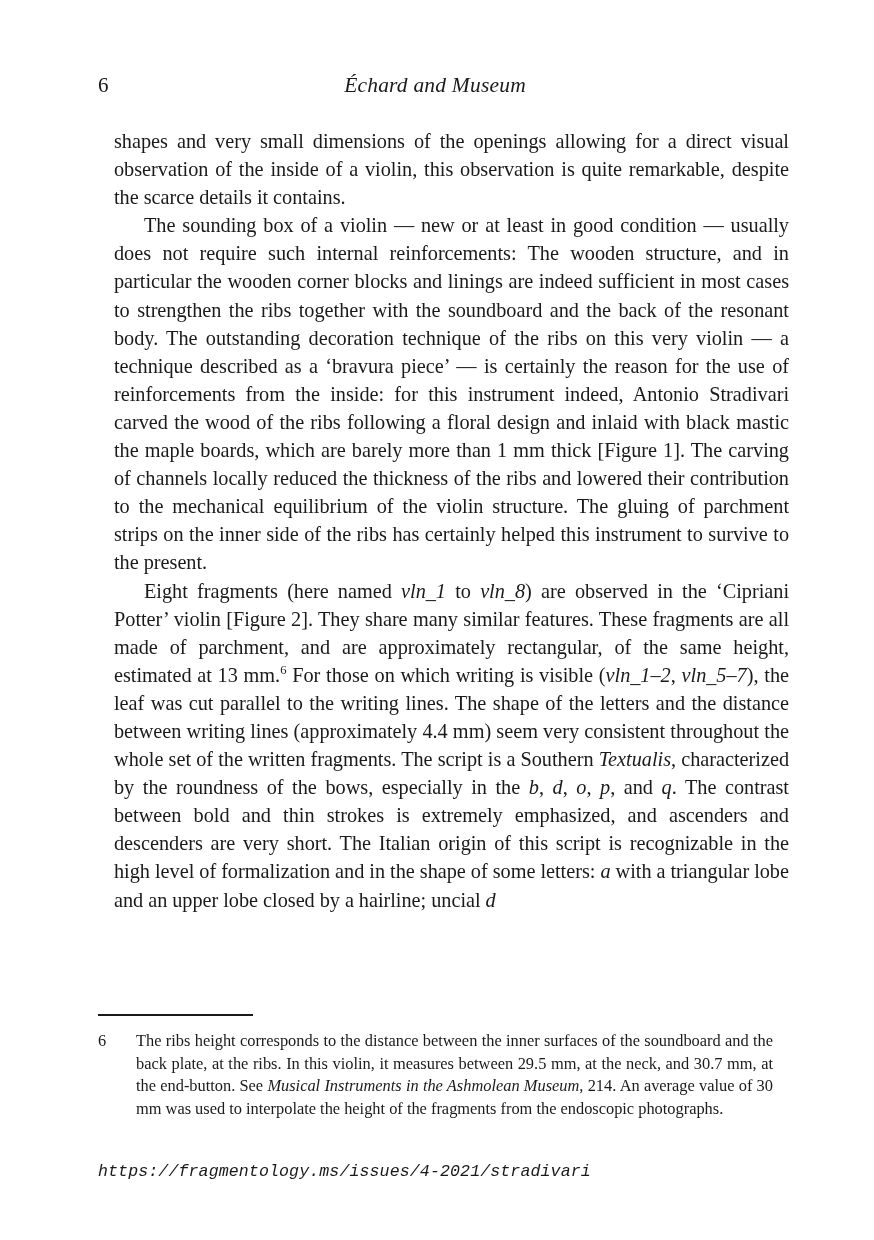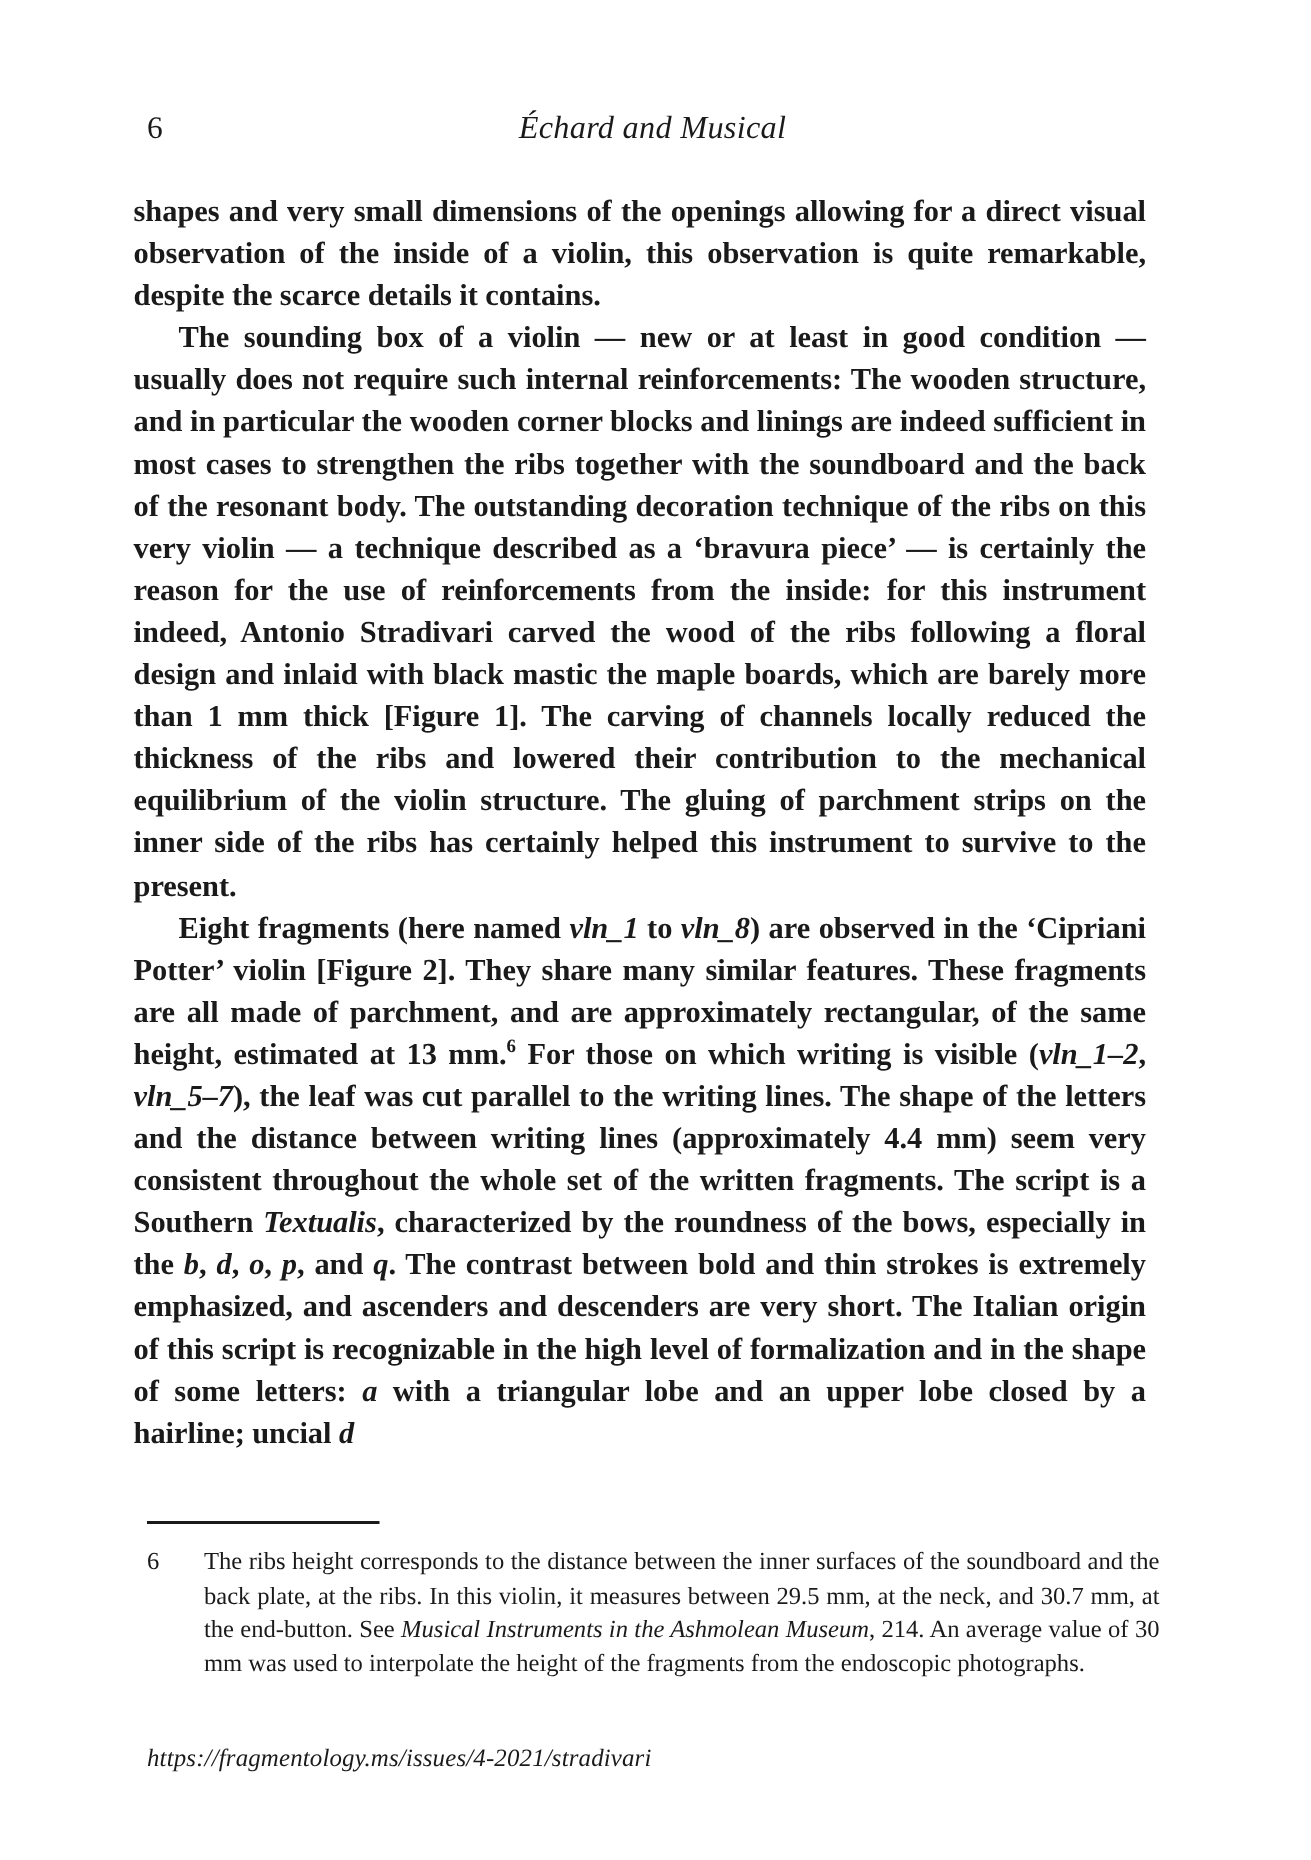--- a/index.html
+++ b/index.html
@@ -48,24 +48,23 @@
     text-align: center;
     font-style: italic;
     font-size: 21.5px;
     line-height: 30px;
     letter-spacing: 0.2px;
   }
 
   
   .textblock {
     position: absolute;
-    left: 89px;
+    left: 114px;
     top: 127px;
     width: 675px;
-    font-weight: bold;
   }
   .para {
     margin: 0;
     font-size: 20.3px;
     line-height: 28.1px;
     text-align: justify;
     text-justify: inter-word;
     letter-spacing: -0.02px;
     word-spacing: -0.1px;
     hyphens: none;
@@ -118,30 +117,31 @@
   .footer-url {
     position: absolute;
     left: 98px;
     top: 1160px;
     font-style: italic;
     font-size: 16.6px;
     line-height: 24px;
     letter-spacing: 0.1px;
     color: #1a1a1a;
     text-decoration: none;
+    font-family: Liberation Mono, monospace;
   }
 </style>
 </head>
 <body>
 
 <div class="page">
 
   <div class="running-head">
     <div class="folio">6</div>
-    <div class="head-title">Échard and Musical</div>
+    <div class="head-title">Échard and Museum</div>
   </div>
 
   <div class="textblock" id="body-text-block">
       <p class="para"><span>shapes and very small dimensions of the openings allowing for a direct visual observation of the inside of a violin, this observation is quite remarkable, despite the scarce details it contains.</span></p>
       <p class="para indent"><span>The sounding box of a violin — new or at least in good condition — usually does not require such internal reinforcements: The wooden structure, and in particular the wooden corner blocks and linings are indeed sufficient in most cases to strengthen the ribs together with the soundboard and the back of the resonant body. The outstanding decoration technique of the ribs on this very violin — a technique described as a ‘bravura piece’ — is certainly the reason for the use of reinforcements from the inside: for this instrument indeed, Antonio Stradivari carved the wood of the ribs following a floral design and inlaid with black mastic the maple boards, which are barely more than 1 mm thick [Figure 1]. The carving of channels locally reduced the thickness of the ribs and lowered their contribution to the mechanical equilibrium of the violin structure. The gluing of parchment strips on the inner side of the ribs has certainly helped this instrument to survive to the present.</span></p>
       <p class="para indent"><span>Eight fragments (here named </span><em>vln_1</em><span> to </span><em>vln_8</em><span>) are observed in the ‘Cipriani Potter’ violin [Figure 2]. They share many similar features. These fragments are all made of parchment, and are approximately rectangular, of the same height, estimated at 13 mm.</span><sup class="fn">6</sup><span> For those on which writing is visible (</span><em>vln_1–2</em><span>, </span><em>vln_5–7</em><span>), the leaf was cut parallel to the writing lines. The shape of the letters and the distance between writing lines (approximately 4.4 mm) seem very consistent throughout the whole set of the written fragments. The script is a Southern </span><em>Textualis</em><span>, characterized by the roundness of the bows, especially in the </span><em>b</em><span>, </span><em>d</em><span>, </span><em>o</em><span>, </span><em>p</em><span>, and </span><em>q</em><span>. The contrast between bold and thin strokes is extremely emphasized, and ascenders and descenders are very short. The Italian origin of this script is recognizable in the high level of formalization and in the shape of some letters: </span><em>a</em><span> with a triangular lobe and an upper lobe closed by a hairline; uncial </span><em>d</em></p>
     </div>
 
   <div class="footnote-rule"></div>
 

